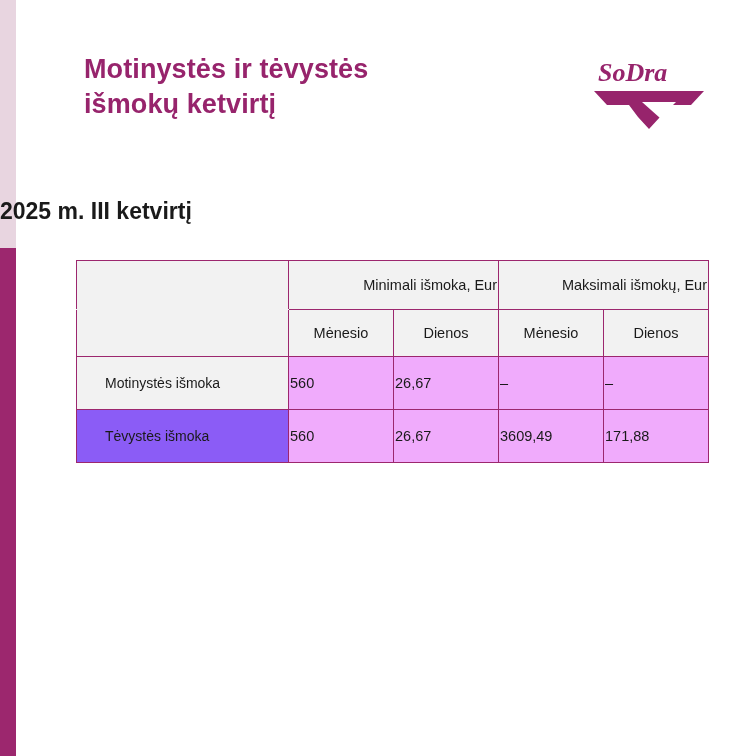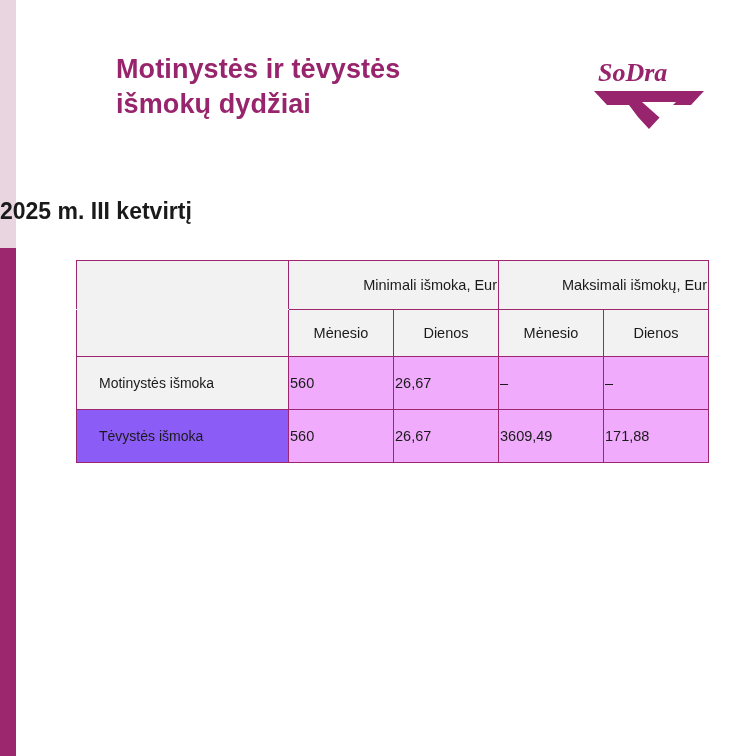--- a/index.html
+++ b/index.html
@@ -37,21 +37,20 @@
   .title {
     position: absolute;
     left: 84px;
     top: 52px;
     width: 420px;
     font-size: 27px;
     font-weight: bold;
     color: #97246c;
     line-height: 1.28;
     letter-spacing: 0.1px;
-    margin-left: 32px;
   }
 
   
   .logo {
     position: absolute;
     right: 48px;
     top: 55px;
     width: 118px;
     height: 80px;
   }
@@ -110,21 +109,21 @@
     text-align: center;
     font-size: 14.5px;
     font-weight: bold;
     height: 44px;
     vertical-align: middle;
   }
   .row-label {
     background: #f2f2f2;
     font-size: 14px;
     font-weight: bold;
-    padding-left: 22px;
+    padding-left: 28px;
     height: 50px;
     vertical-align: middle;
     margin-left: 20px;
   }
   .row-label.alt { background: #8b5cf6; }
   .cell {
     text-align: left;
     font-size: 14.5px;
     height: 50px;
     vertical-align: middle;
@@ -132,21 +131,21 @@
   }
 </style>
 </head>
 <body>
 
 <div class="stripe-top"></div>
 <div class="stripe-bottom"></div>
 
 <div class="title">
   <div>Motinystės ir tėvystės</div>
-  <div>išmokų dydžiai</div>
+  <div>išmokų ketvirtį</div>
 </div>
 
 <div class="logo">
   <svg width="118" height="80" viewBox="0 0 118 80" xmlns="http://www.w3.org/2000/svg">
     <text x="8" y="26" font-family="'Liberation Serif', serif" font-size="26" font-style="italic" font-weight="bold" fill="#97246c">SoDra</text>
     <path d="M4 36 L114 36 L101 50 L79 50 L70 62 L59 74 L48 62 L39 50 L17 50 Z" fill="#97246c"></path>
     <path d="M52 47 L86 47 L70 63 Z" fill="#ffffff"></path>
   </svg>
 </div>
 

